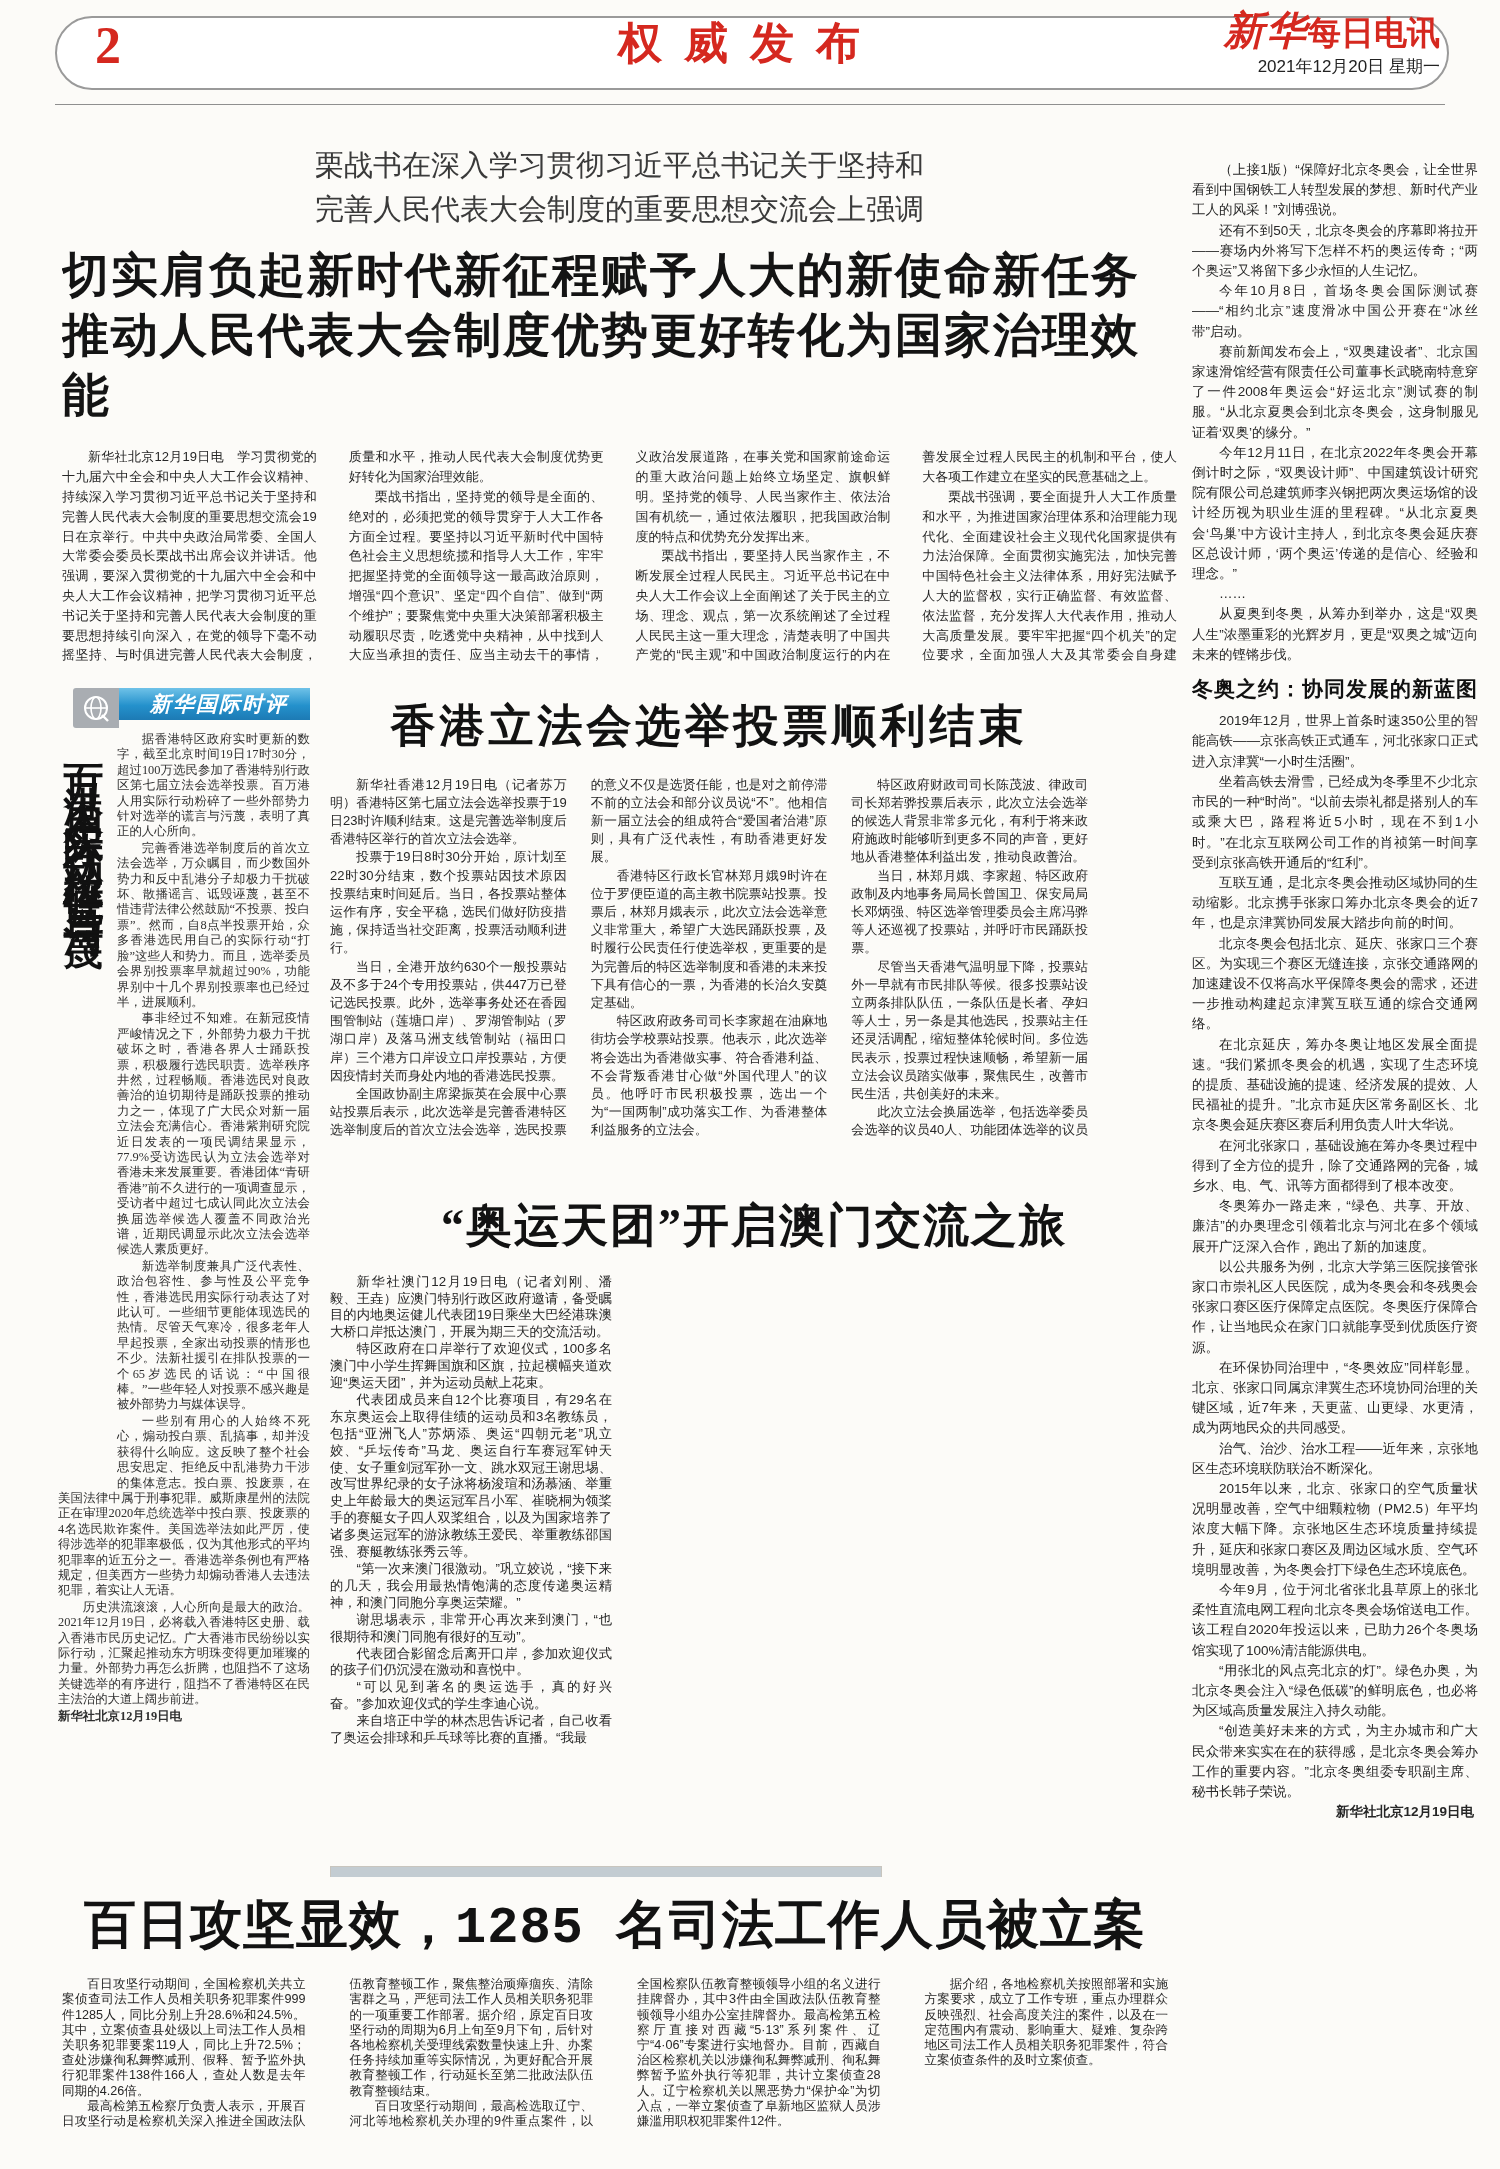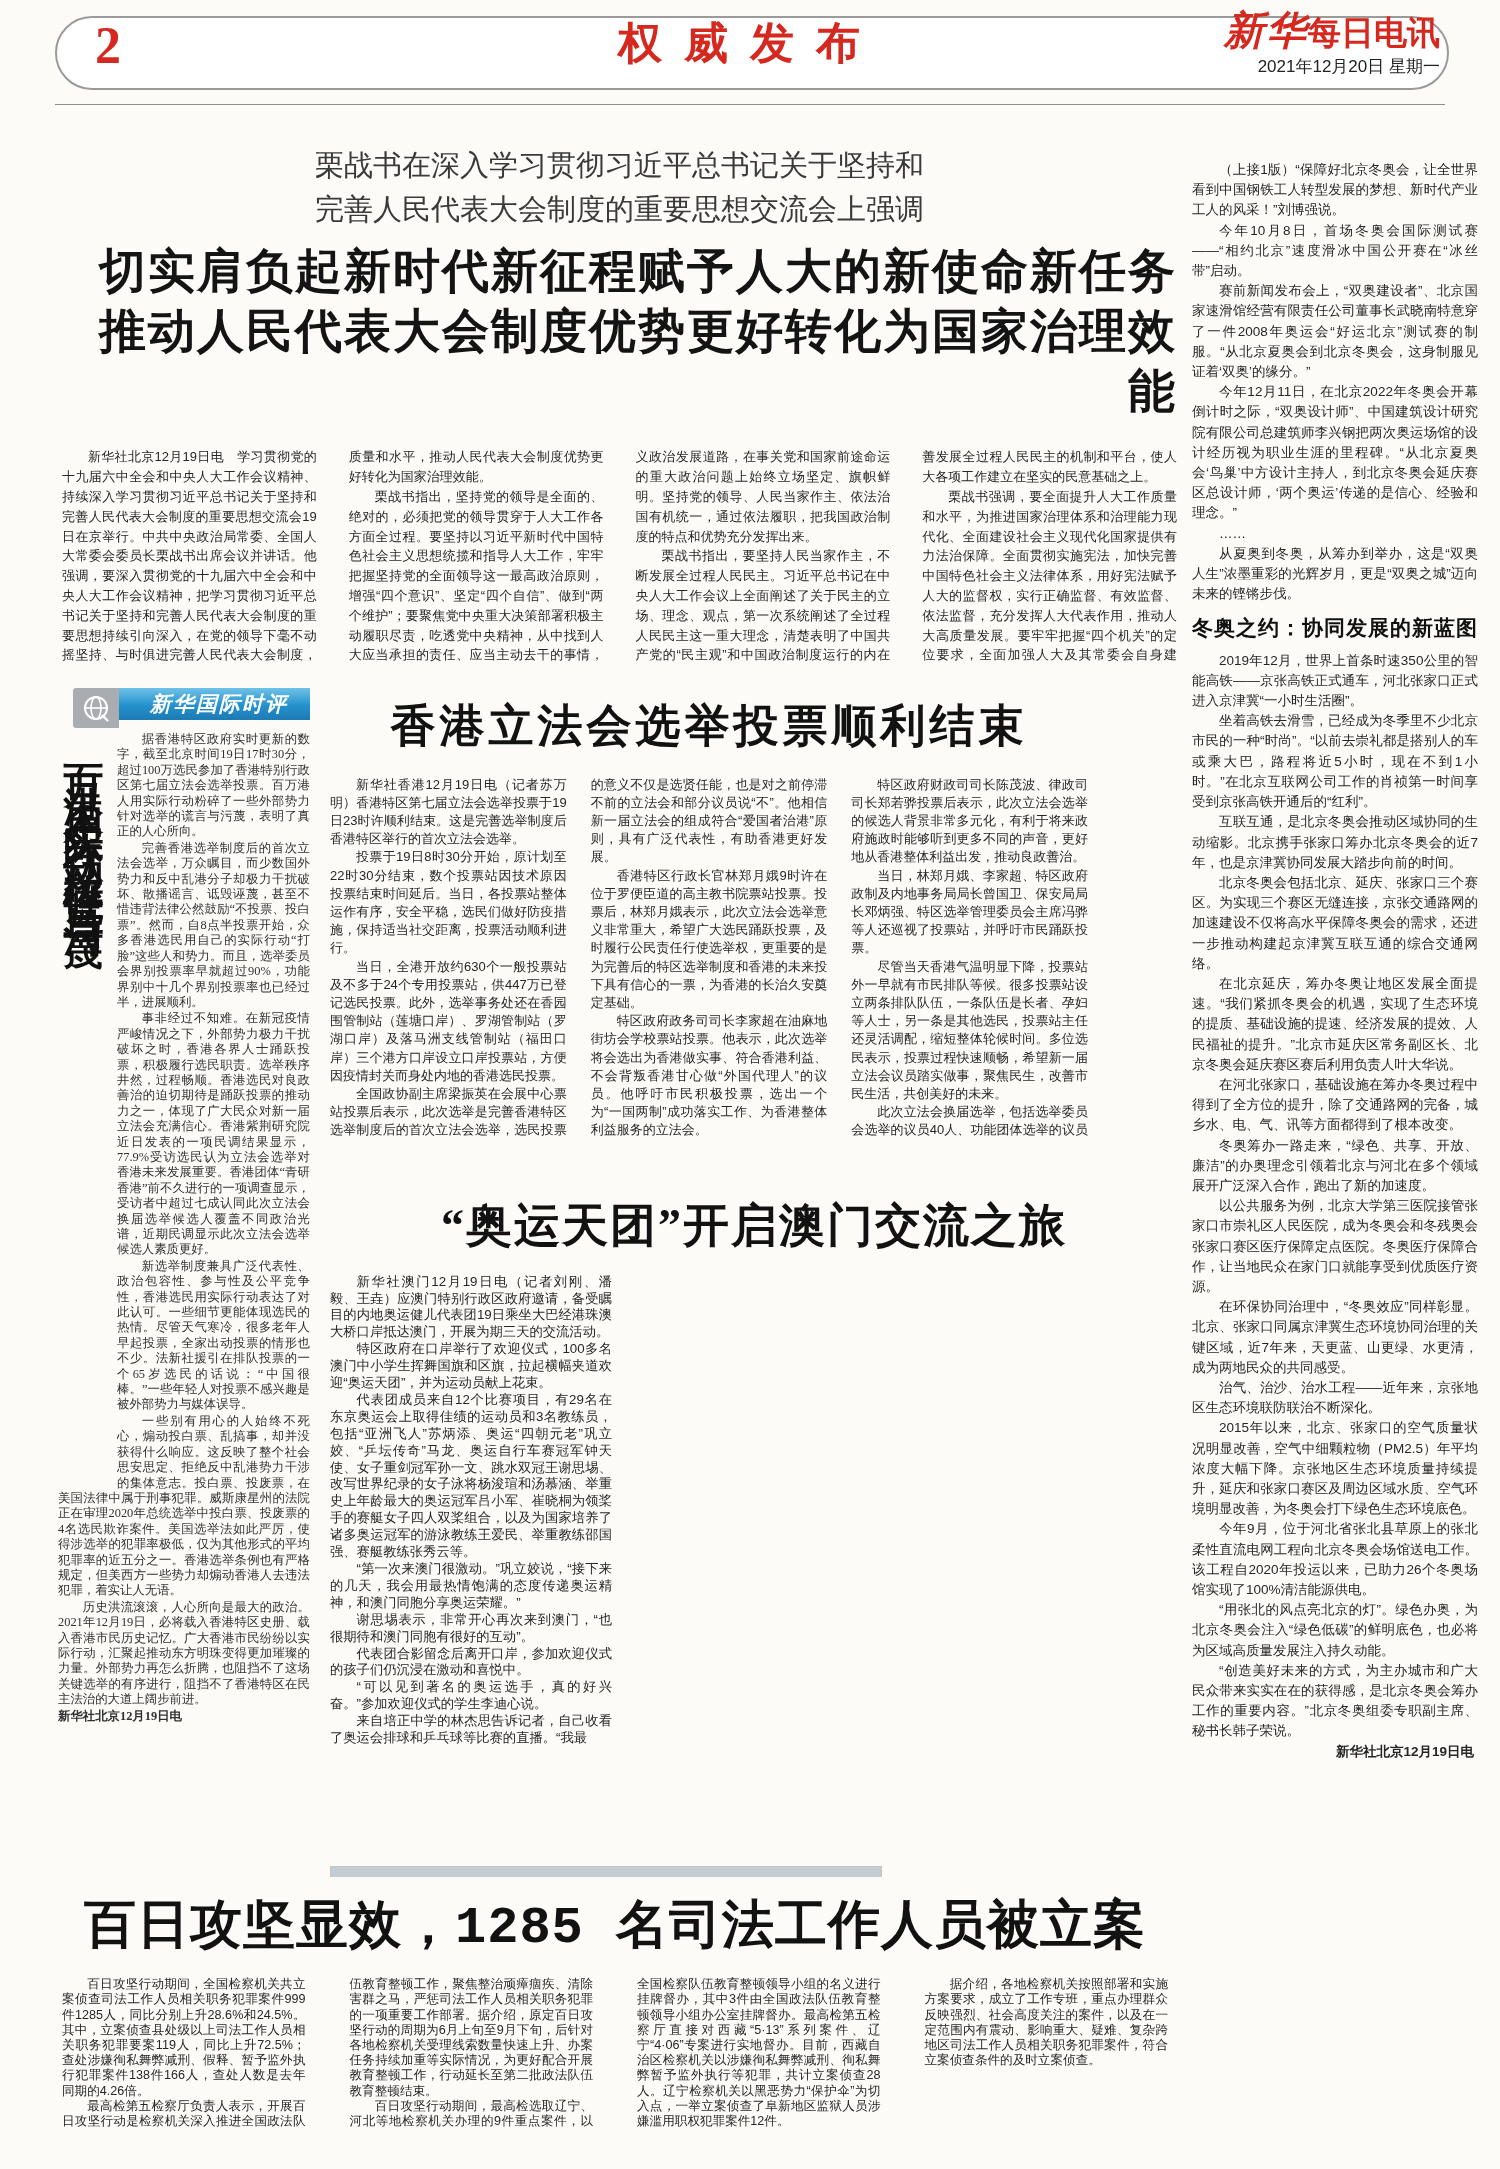--- a/index.html
+++ b/index.html
@@ -17,21 +17,21 @@
                     font-size:40px;color:#d5281f;letter-spacing:2px;}
   .masthead .rest{font-family:Liberation Mono, monospace;font-weight:900;font-size:33px;color:#d5281f;}
   .masthead .date{font-size:17px;color:#222;margin-top:2px;}
   .toprule{position:absolute;left:55px;top:104px;width:1390px;height:0;border-top:1px solid #8f8f8f;}
   
   p{margin:0;padding:0;text-indent:2em;}
   .jtext p{text-align:justify;}
   
   .top-article{position:absolute;left:62px;top:118px;width:1115px;height:545px;overflow:hidden;}
   .kicker{margin-top:26px;text-align:center;font-size:29px;color:#3a3a3a;line-height:1.5;font-weight:500;}
-  .main-headline{margin-top:14px;text-align:right;font-family:Liberation Mono, monospace;
+  .main-headline{margin-top:14px;text-align:left;font-family:Liberation Serif, serif;
                  font-size:47px;font-weight:900;color:#141414;line-height:1.28;letter-spacing:2px;}
   .top-body{margin-top:22px;height:286px;column-count:4;column-gap:32px;
             font-size:13px;line-height:19.8px;overflow:hidden;}
   
   .right-col{position:absolute;left:1192px;top:160px;width:286px;height:1985px;overflow:hidden;
              font-size:13.5px;line-height:20.2px;}
   .right-col .subhead{font-size:21px;font-weight:900;color:#111;text-align:center;
                       margin:14px 0 12px 0;text-indent:0;letter-spacing:1px;}
   .right-col .sign{text-indent:0;text-align:right;font-weight:700;padding-right:4px;}
   
@@ -100,20 +100,21 @@
         <p>新华社北京12月19日电　学习贯彻党的十九届六中全会和中央人大工作会议精神、持续深入学习贯彻习近平总书记关于坚持和完善人民代表大会制度的重要思想交流会19日在京举行。中共中央政治局常委、全国人大常委会委员长栗战书出席会议并讲话。他强调，要深入贯彻党的十九届六中全会和中央人大工作会议精神，把学习贯彻习近平总书记关于坚持和完善人民代表大会制度的重要思想持续引向深入，在党的领导下毫不动摇坚持、与时俱进完善人民代表大会制度，切实肩负起新时代新征程赋予人大的新使命新任务，筑牢思想政治基础，提高人大工作质量和水平，推动人民代表大会制度优势更好转化为国家治理效能。</p>
         <p>栗战书指出，坚持党的领导是全面的、绝对的，必须把党的领导贯穿于人大工作各方面全过程。要坚持以习近平新时代中国特色社会主义思想统揽和指导人大工作，牢牢把握坚持党的全面领导这一最高政治原则，增强“四个意识”、坚定“四个自信”、做到“两个维护”；要聚焦党中央重大决策部署积极主动履职尽责，吃透党中央精神，从中找到人大应当承担的责任、应当主动去干的事情，创造性地开展工作；要把党的领导体现在人大机关风气、人大工作者日常工作和生活的行为习惯中。要坚定不移走中国特色社会主义政治发展道路，在事关党和国家前途命运的重大政治问题上始终立场坚定、旗帜鲜明。坚持党的领导、人民当家作主、依法治国有机统一，通过依法履职，把我国政治制度的特点和优势充分发挥出来。</p>
         <p>栗战书指出，要坚持人民当家作主，不断发展全过程人民民主。习近平总书记在中央人大工作会议上全面阐述了关于民主的立场、理念、观点，第一次系统阐述了全过程人民民主这一重大理念，清楚表明了中国共产党的“民主观”和中国政治制度运行的内在逻辑。人民代表大会制度是实现我国全过程人民民主的重要制度载体。要进一步健全完善发展全过程人民民主的机制和平台，使人大各项工作建立在坚实的民意基础之上。</p>
         <p>栗战书强调，要全面提升人大工作质量和水平，为推进国家治理体系和治理能力现代化、全面建设社会主义现代化国家提供有力法治保障。全面贯彻实施宪法，加快完善中国特色社会主义法律体系，用好宪法赋予人大的监督权，实行正确监督、有效监督、依法监督，充分发挥人大代表作用，推动人大高质量发展。要牢牢把握“四个机关”的定位要求，全面加强人大及其常委会自身建设，坚持以党的政治建设为统领，提高政治判断力、政治领悟力、政治执行力，增强责任感和使命感，奋力开拓新时代人大工作新局面。</p>
       </div>
   </div>
 
   <div class="right-col jtext">
     <div>
         <p>（上接1版）“保障好北京冬奥会，让全世界看到中国钢铁工人转型发展的梦想、新时代产业工人的风采！”刘博强说。</p>
+        <p>还有不到50天，北京冬奥会的序幕即将拉开——赛场内外将写下怎样不朽的奥运传奇；“两个奥运”又将留下多少永恒的人生记忆。</p>
         <p>今年10月8日，首场冬奥会国际测试赛——“相约北京”速度滑冰中国公开赛在“冰丝带”启动。</p>
         <p>赛前新闻发布会上，“双奥建设者”、北京国家速滑馆经营有限责任公司董事长武晓南特意穿了一件2008年奥运会“好运北京”测试赛的制服。“从北京夏奥会到北京冬奥会，这身制服见证着‘双奥’的缘分。”</p>
         <p>今年12月11日，在北京2022年冬奥会开幕倒计时之际，“双奥设计师”、中国建筑设计研究院有限公司总建筑师李兴钢把两次奥运场馆的设计经历视为职业生涯的里程碑。“从北京夏奥会‘鸟巢’中方设计主持人，到北京冬奥会延庆赛区总设计师，‘两个奥运’传递的是信心、经验和理念。”</p>
         <p>……</p>
         <p>从夏奥到冬奥，从筹办到举办，这是“双奥人生”浓墨重彩的光辉岁月，更是“双奥之城”迈向未来的铿锵步伐。</p>
       </div>
     <div class="subhead">冬奥之约：协同发展的新蓝图</div>
     <div>
         <p>2019年12月，世界上首条时速350公里的智能高铁——京张高铁正式通车，河北张家口正式进入京津冀“一小时生活圈”。</p>
         <p>坐着高铁去滑雪，已经成为冬季里不少北京市民的一种“时尚”。“以前去崇礼都是搭别人的车或乘大巴，路程将近5小时，现在不到1小时。”在北京互联网公司工作的肖祯第一时间享受到京张高铁开通后的“红利”。</p>

